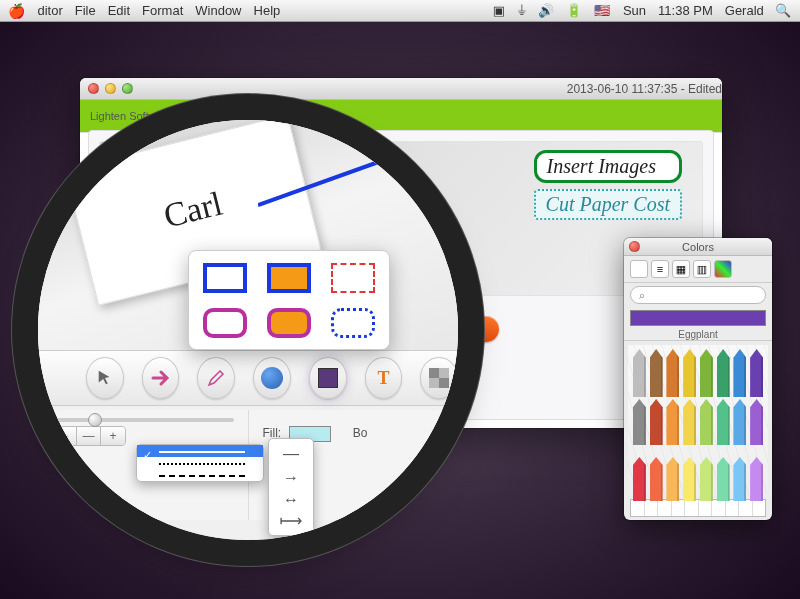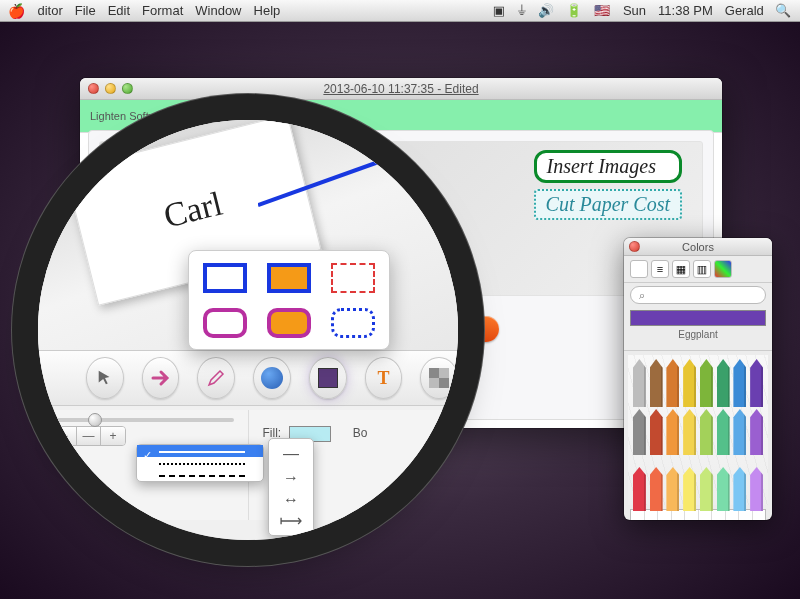--- a/index.html
+++ b/index.html
@@ -32,24 +32,24 @@
   .titlebar {
     height: 22px; background: linear-gradient(#f2f2f2,#d4d4d4);
     border-bottom: 1px solid #bbb; display: flex; align-items: center;
     font-size: 12px; color: #555; position: relative;
   }
   .traffic { display: flex; gap: 6px; padding-left: 8px; }
   .dot { width: 11px; height: 11px; border-radius: 50%; border: 1px solid rgba(0,0,0,.2); }
   .dot.red{background:radial-gradient(circle at 30% 30%,#ff8e86,#d43f30);}
   .dot.yellow{background:radial-gradient(circle at 30% 30%,#ffe08a,#e6a817);}
   .dot.green{background:radial-gradient(circle at 30% 30%,#a9e58a,#4ea82f);}
-  .titlebar .title { position:absolute; left:0; right:0; text-align:center; pointer-events:none;text-decoration:underline; }
+  .titlebar .title { position:absolute; left:0; right:0; text-align:right; pointer-events:none; }
 
   .headerbar {
-    height: 30px; background:#86efac; border-bottom:1px solid #ddd;
+    height: 30px; background:#84cc16; border-bottom:1px solid #ddd;
     display:flex; align-items:center; padding:16px 10px; font-size:11px; color:#555;
   }
   .searchwrap { margin-left:auto; display:flex; gap:4px; }
   .searchwrap input {
     width:120px; height:20px; border:1px solid #bbb; border-radius:3px;
     font-size:11px; padding:0 6px;
   }
   .searchwrap button {
     height:20px; font-size:11px; padding:0 8px;
     background: linear-gradient(#555,#333); color:#fff; border:1px solid #222; border-radius:3px;
@@ -211,21 +211,21 @@
     text-align:center; font-size:11px; color:#555; line-height:18px; position:relative;}
   .palette .pclose{ position:absolute; left:5px; top:3px; width:11px;height:11px;border-radius:50%;
     background:radial-gradient(circle at 30% 30%,#ff8e86,#d43f30); border:1px solid rgba(0,0,0,.2);}
   .tabicons{ display:flex; gap:3px; padding:4px 6px; border-bottom:1px solid #ccc;}
   .tabicons div{ width:18px;height:18px;border:1px solid #bbb;border-radius:3px;background:#fff;
     display:flex;align-items:center;justify-content:center;font-size:11px;}
   .colorwheel{ background: conic-gradient(red,yellow,lime,cyan,blue,magenta,red);}
   .psearch{ padding:3px 6px; }
   .psearch input{ width:100%; height:18px; border:1px solid #bbb; border-radius:9px; padding:0 8px; font-size:11px;}
   .colorbar{ margin:3px 6px; height:16px; background:#6a3fb0; border:1px solid #888;}
-  .pname{ text-align:center; color:#666; font-size:10px; padding-bottom:10px; border-bottom:1px solid #ccc;}
+  .pname{ text-align:center; color:#666; font-size:10px; padding-bottom:0; border-bottom:1px solid #ccc;}
   .crayons{
     margin:4px; height:150px; position:relative;
     background:
       repeating-linear-gradient(75deg, transparent 0 8px, rgba(0,0,0,.04) 8px 9px),
       linear-gradient(#f8f8f8,#eee);
     display:grid; grid-template-columns: repeat(8,1fr); align-items:end; padding:4px; gap:2px;
   }
   .crayon{ width:12px; border-radius:2px 2px 0 0; position:relative;}
   .crayon::before{ content:""; position:absolute; top:-10px; left:0; width:0;height:0;
     border-left:6px solid transparent; border-right:6px solid transparent;}

